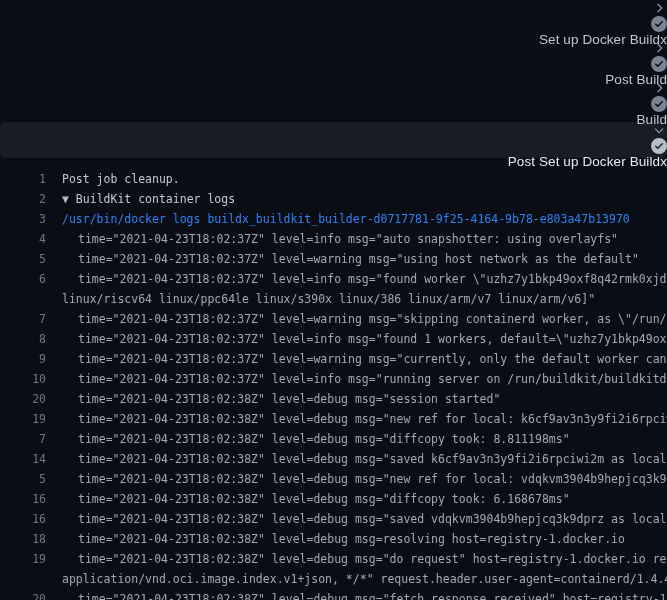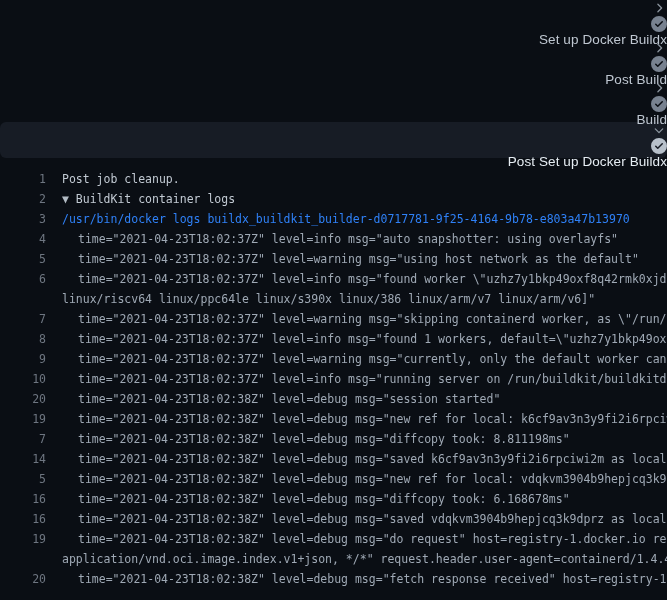--- a/index.html
+++ b/index.html
@@ -190,20 +190,24 @@
   </div>
       <div class="log-row kind-indent">
     <span class="num">16</span>
     <span class="txt">time="2021-04-23T18:02:38Z" level=debug msg="diffcopy took: 6.168678ms"</span>
   </div>
       <div class="log-row kind-indent">
     <span class="num">16</span>
     <span class="txt">time="2021-04-23T18:02:38Z" level=debug msg="saved vdqkvm3904b9hepjcq3k9dprz as local.name="</span>
   </div>
       <div class="log-row kind-indent">
+    <span class="num">18</span>
+    <span class="txt">time="2021-04-23T18:02:38Z" level=debug msg=resolving host=registry-1.docker.io</span>
+  </div>
+      <div class="log-row kind-indent">
     <span class="num">19</span>
     <span class="txt">time="2021-04-23T18:02:38Z" level=debug msg="do request" host=registry-1.docker.io request.header.accept="</span>
   </div>
       <div class="log-row kind-cont">
     <span class="num"></span>
     <span class="txt">application/vnd.oci.image.index.v1+json, */*" request.header.user-agent=containerd/1.4.4</span>
   </div>
       <div class="log-row kind-indent">
     <span class="num">20</span>
     <span class="txt">time="2021-04-23T18:02:38Z" level=debug msg="fetch response received" host=registry-1.docker.io</span>

